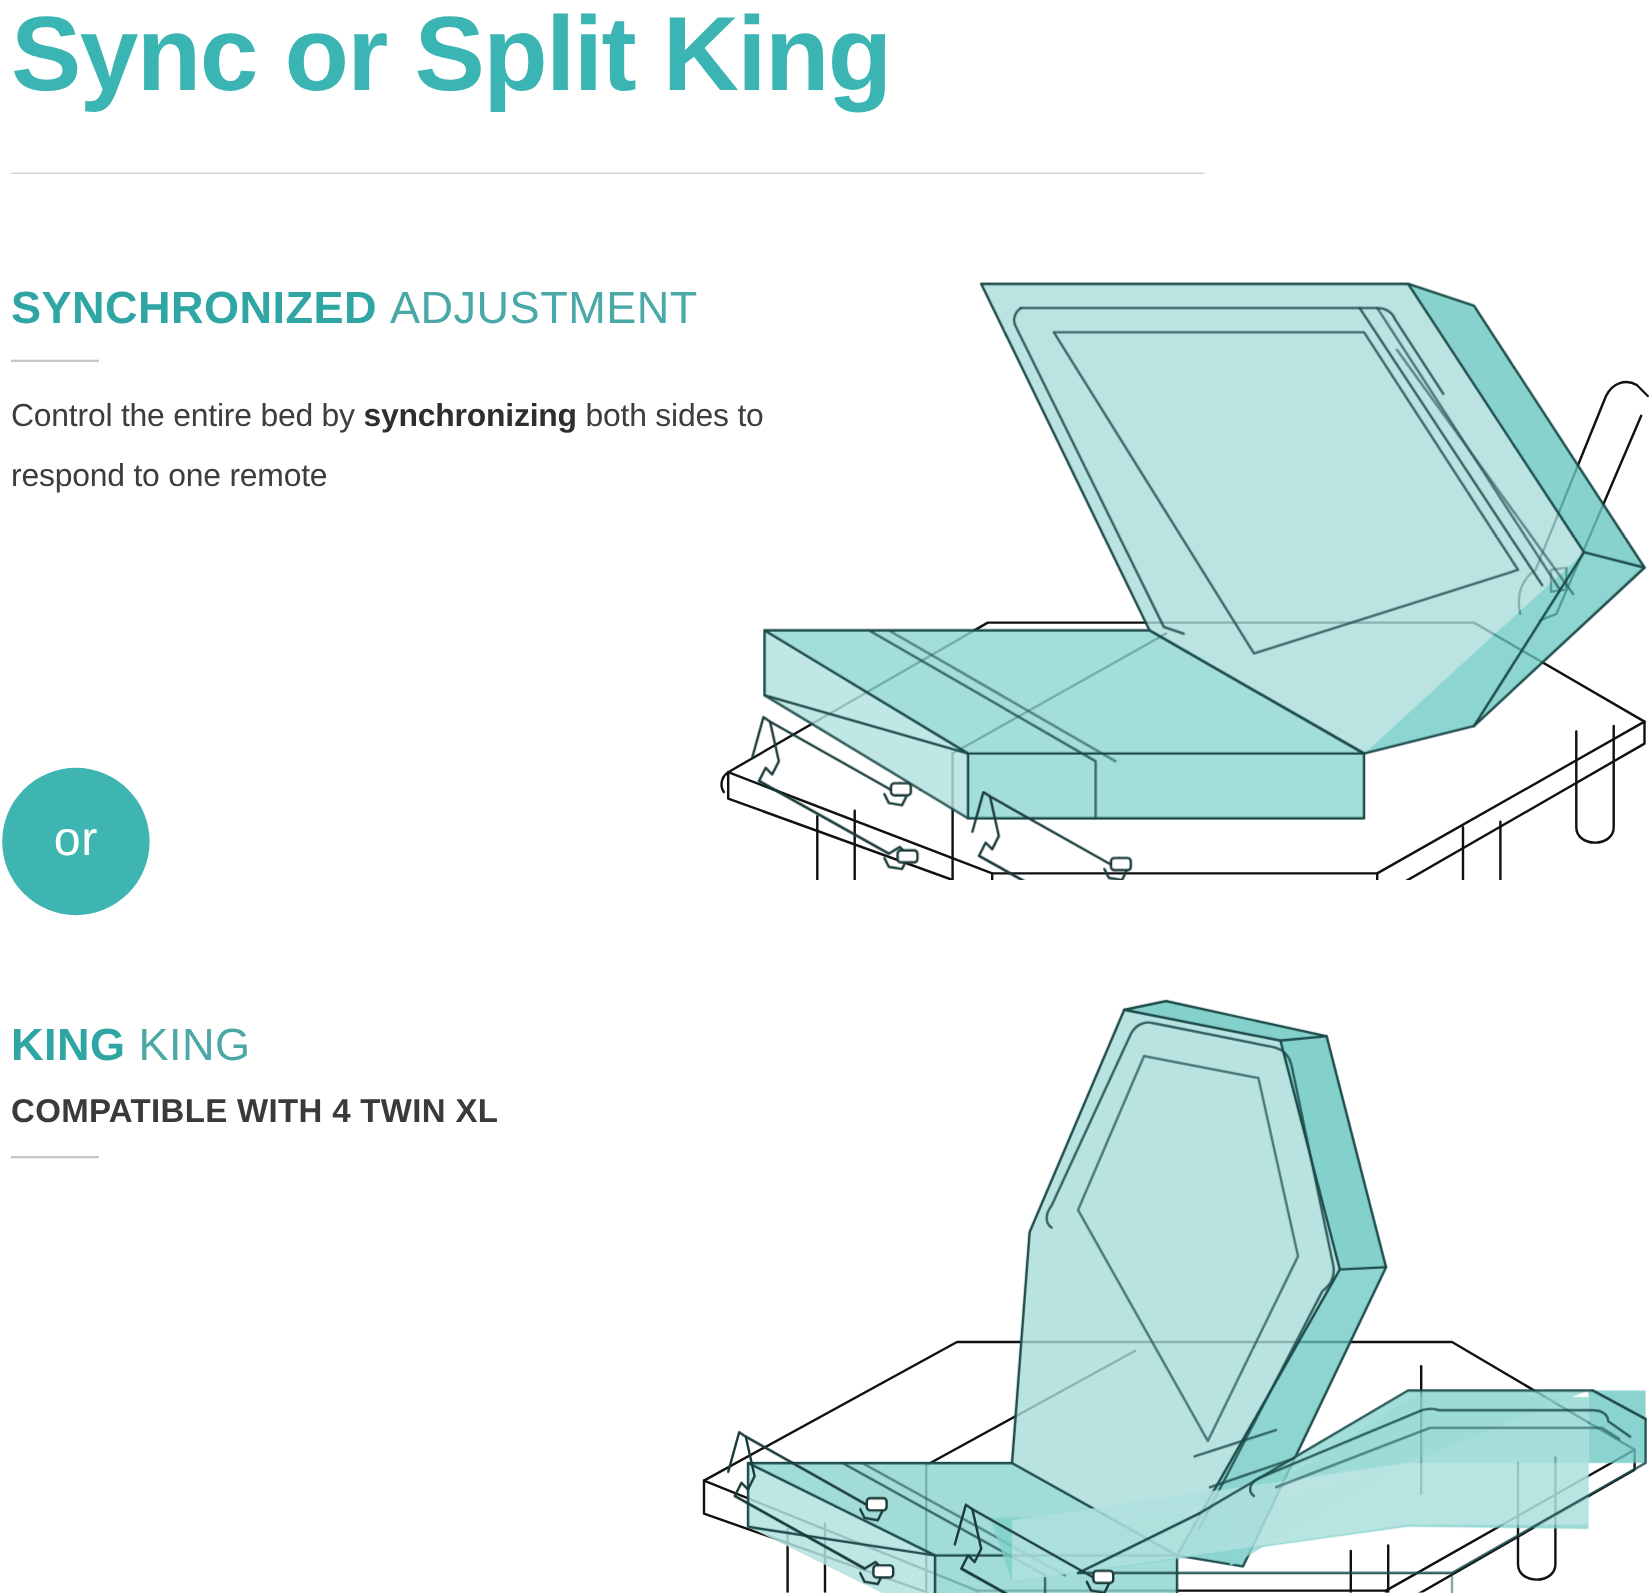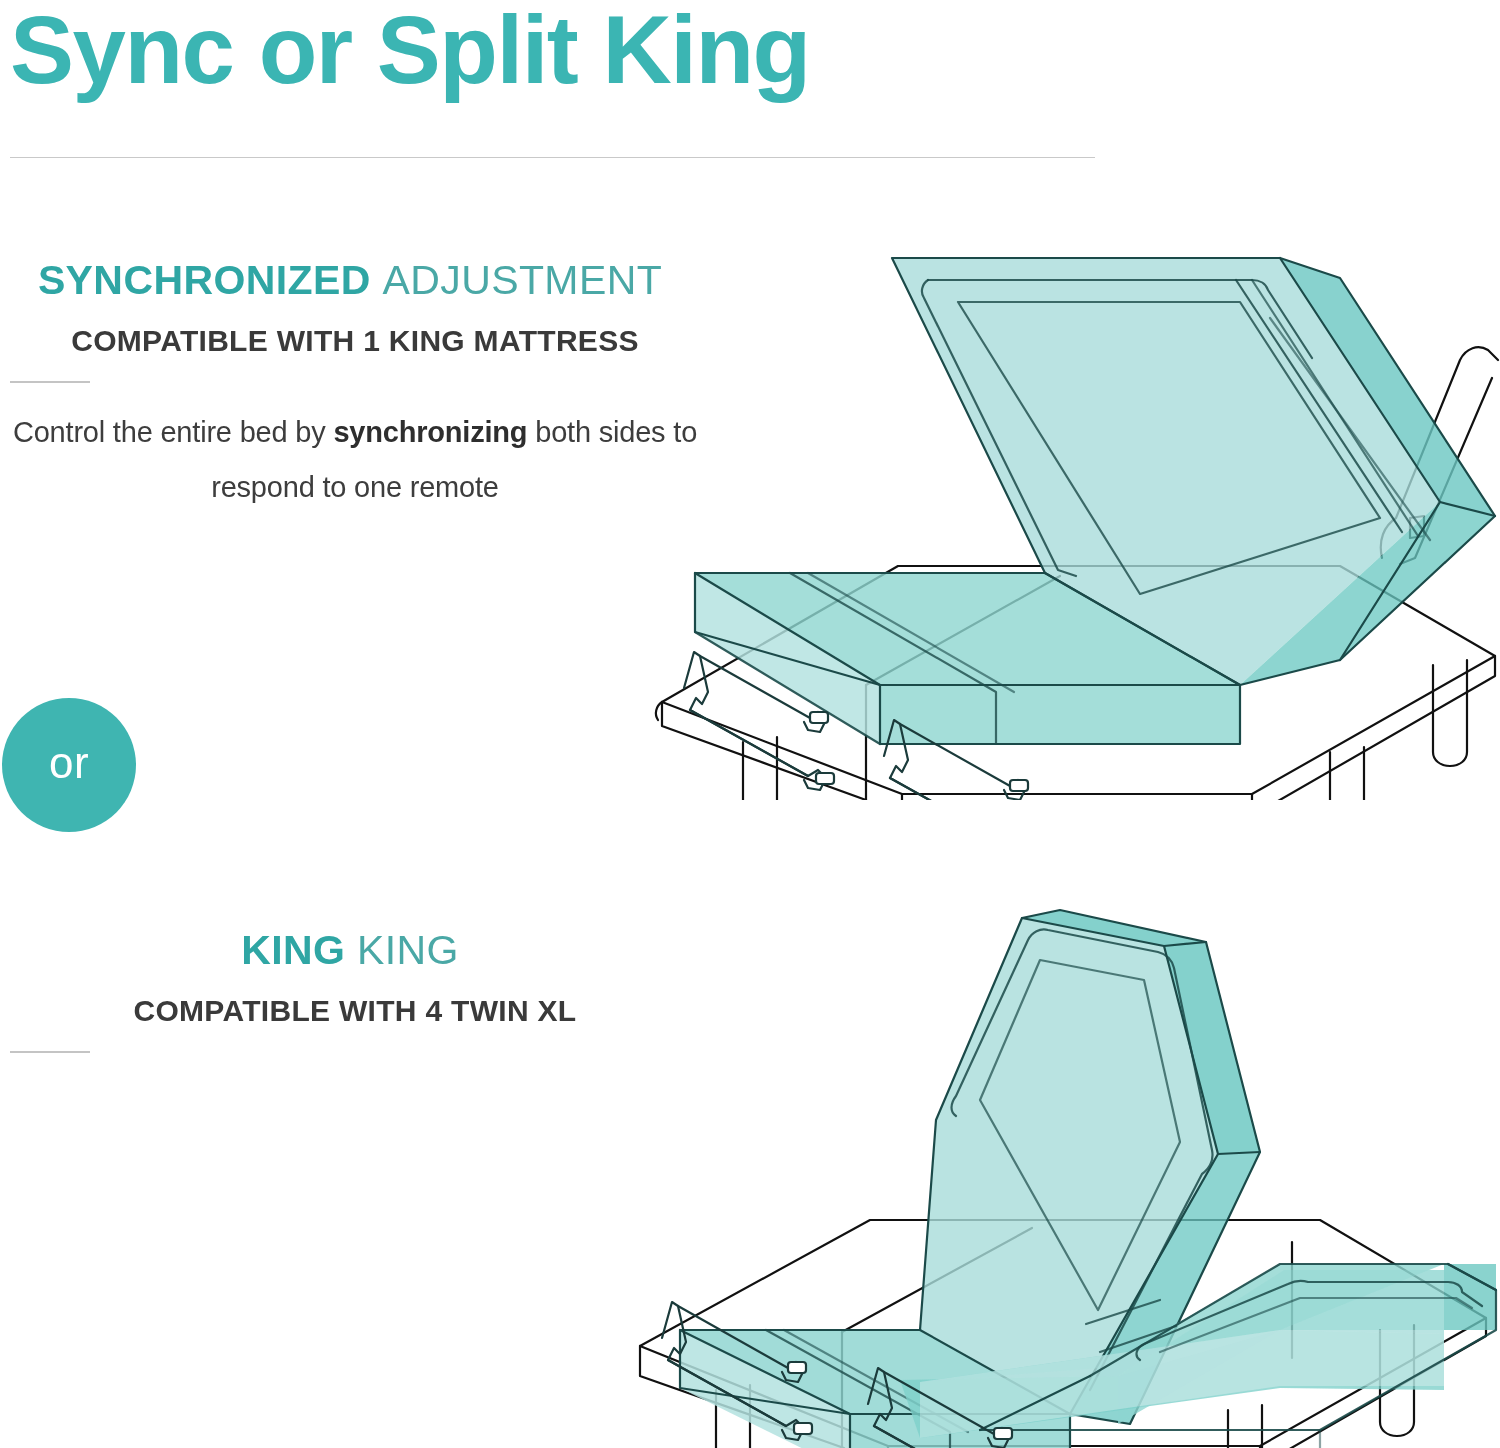--- a/index.html
+++ b/index.html
@@ -8,21 +8,20 @@
     height: 1448px;
     background: #ffffff;
     font-family: "Liberation Sans", sans-serif;
     overflow: hidden;
   }
   .page {
     position: relative;
     width: 1500px;
     height: 1448px;
     background: #ffffff;
-    text-align: center;
   }
 
   
   .main-title {
     position: absolute;
     left: 10px;
     top: -6px;
     font-size: 96px;
     line-height: 112px;
     font-weight: 700;
@@ -38,20 +37,21 @@
     height: 1px;
     background: #c9c9c9;
   }
 
   
   .section { position: absolute; }
   .sec-one { left: 0; top: 255px; width: 700px; }
   .sec-two { left: 0; top: 925px; width: 700px; }
 
   .sec-heading {
+    margin-left: 10px;
     font-size: 41px;
     line-height: 50px;
     letter-spacing: 0.4px;
     white-space: nowrap;
   }
   .sec-heading .strong {
     font-weight: 700;
     color: #2fa6a4;
   }
   .sec-heading .light {
@@ -122,21 +122,20 @@
 
 <div class="page">
 
   <div class="main-title">Sync or Split King</div>
   <div class="header-rule"></div>
 
   <div class="section sec-one">
     <div class="sec-heading">
       <span class="strong">SYNCHRONIZED</span><span>&nbsp;</span><span class="light">ADJUSTMENT</span>
     </div>
-    <div class="sec-subheading">COMPATIBLE WITH 1 KING MATTRESS</div>
     <div class="short-rule"></div>
     <div class="sec-body">
       <span>Control the entire bed by </span><b>synchronizing</b><span> both sides to respond to one remote</span>
     </div>
   </div>
 
   <div class="or-badge">
     <span>or</span>
   </div>
 

